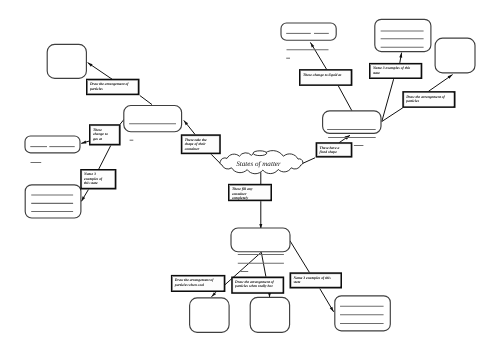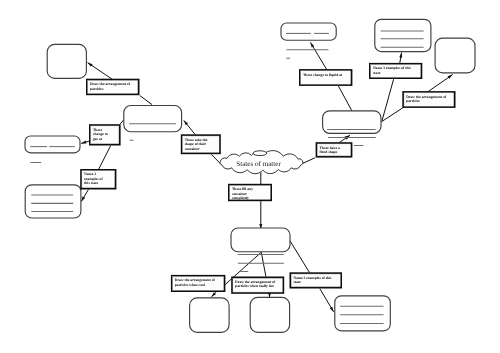--- a/index.html
+++ b/index.html
@@ -1,17 +1,17 @@
 <!DOCTYPE html>
 <html><head>
 <meta charset="utf-8">
 <style>
   html,body{margin:0;padding:0;background:#fff;}
   body{width:500px;height:353px;font-family:"Liberation Serif",serif;overflow:hidden;}
-  #stage{position:relative;width:500px;height:353px;background:#fff;}
+  #stage{position:relative;width:500px;height:353px;background:#fff;font-style:italic;}
   svg text{-webkit-font-smoothing:antialiased;text-rendering:geometricPrecision;}
   svg#map{position:absolute;left:0;top:0;display:block;}
   .conn{stroke:#111;stroke-width:1;fill:none;stroke-linecap:butt;}
   .rnode{fill:#fff;stroke:#3f3f3f;stroke-width:1.15;}
   .rule{stroke:#6d6d6d;stroke-width:1.05;stroke-linecap:butt;}
   .tbox-outer{fill:#0d0d0d;}
   .tbox-inner{fill:#fdfdfd;stroke:#c9c9c9;stroke-width:0.4;}
   .cloud{fill:#fff;stroke:#111;stroke-width:0.85;}
   .lbl{font-family:"Liberation Serif",serif;font-size:3.7px;fill:#0a0a0a;font-weight:bold;}
   .cloudlbl{font-family:"Liberation Serif",serif;font-size:7.1px;fill:#151515;}

